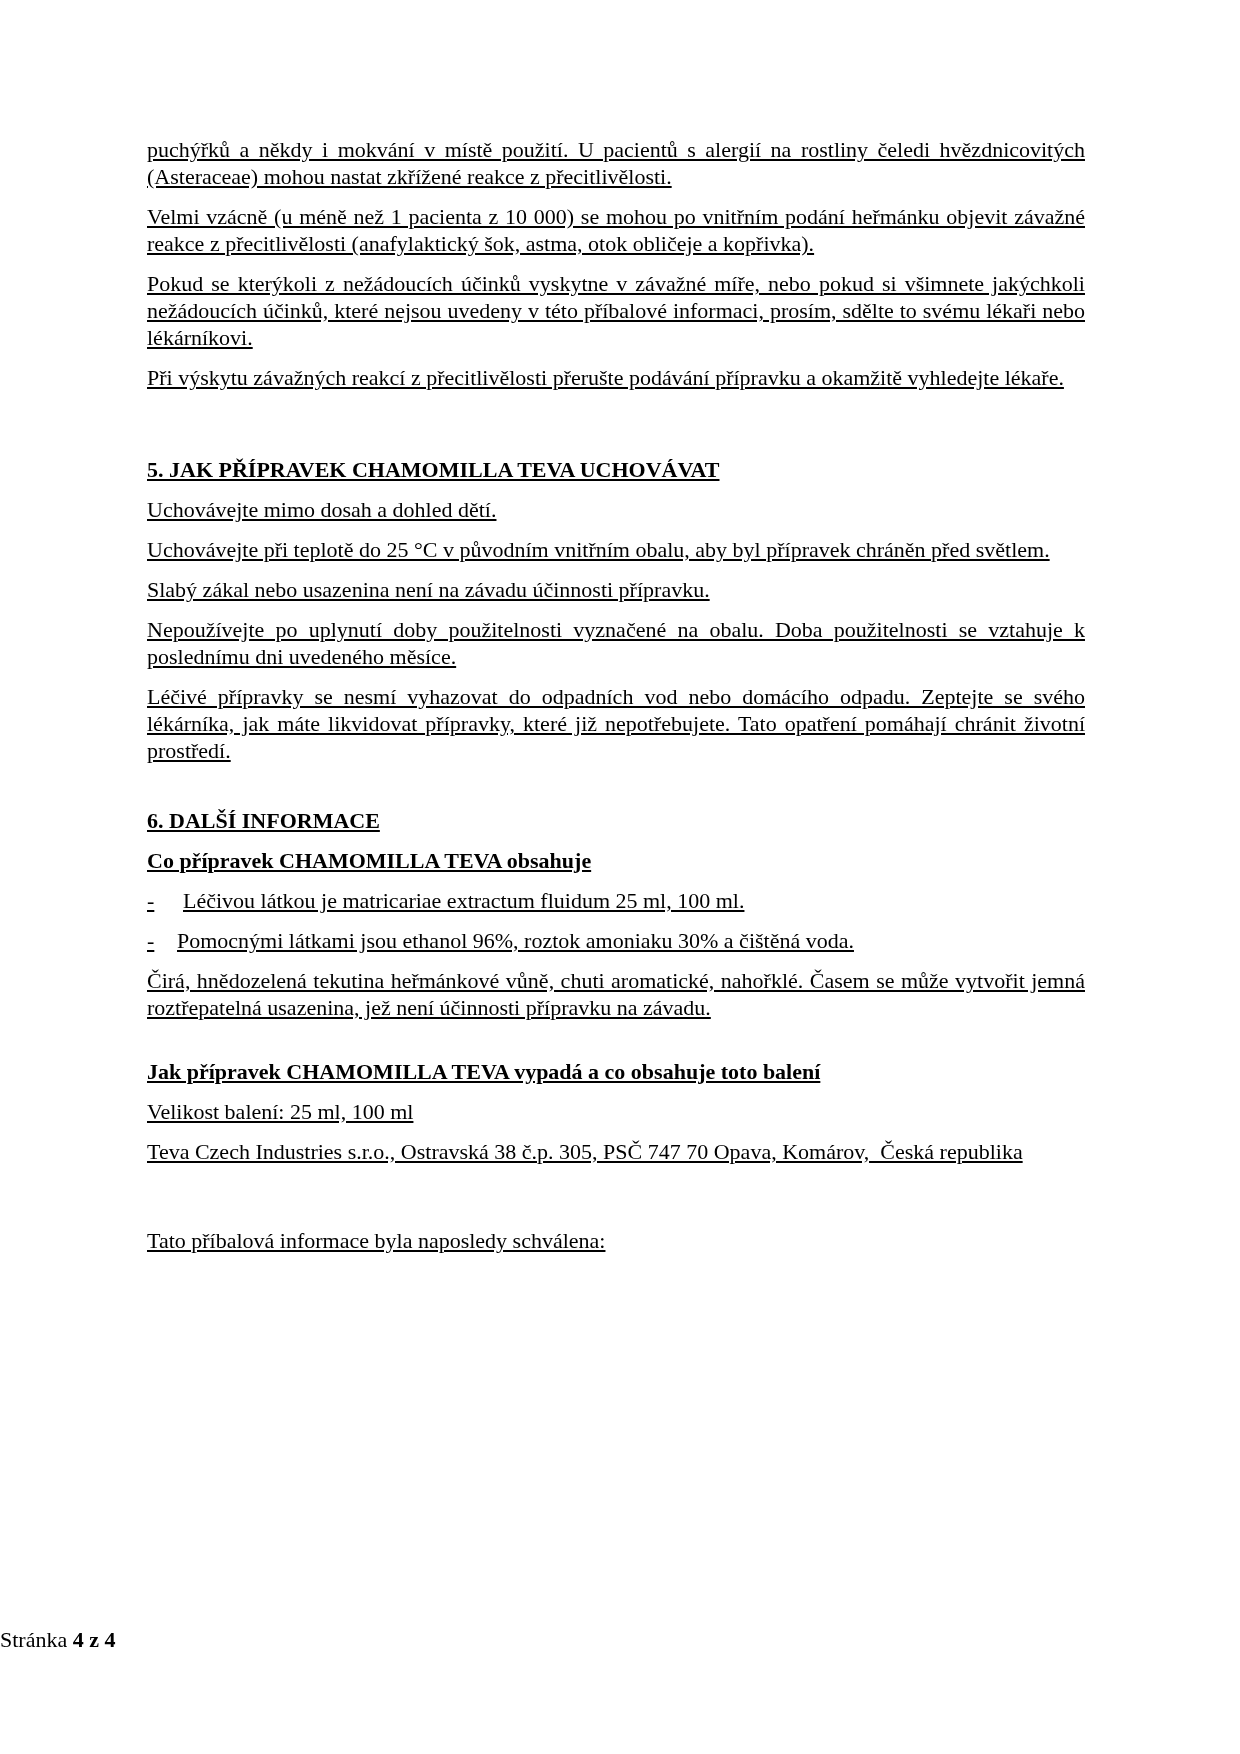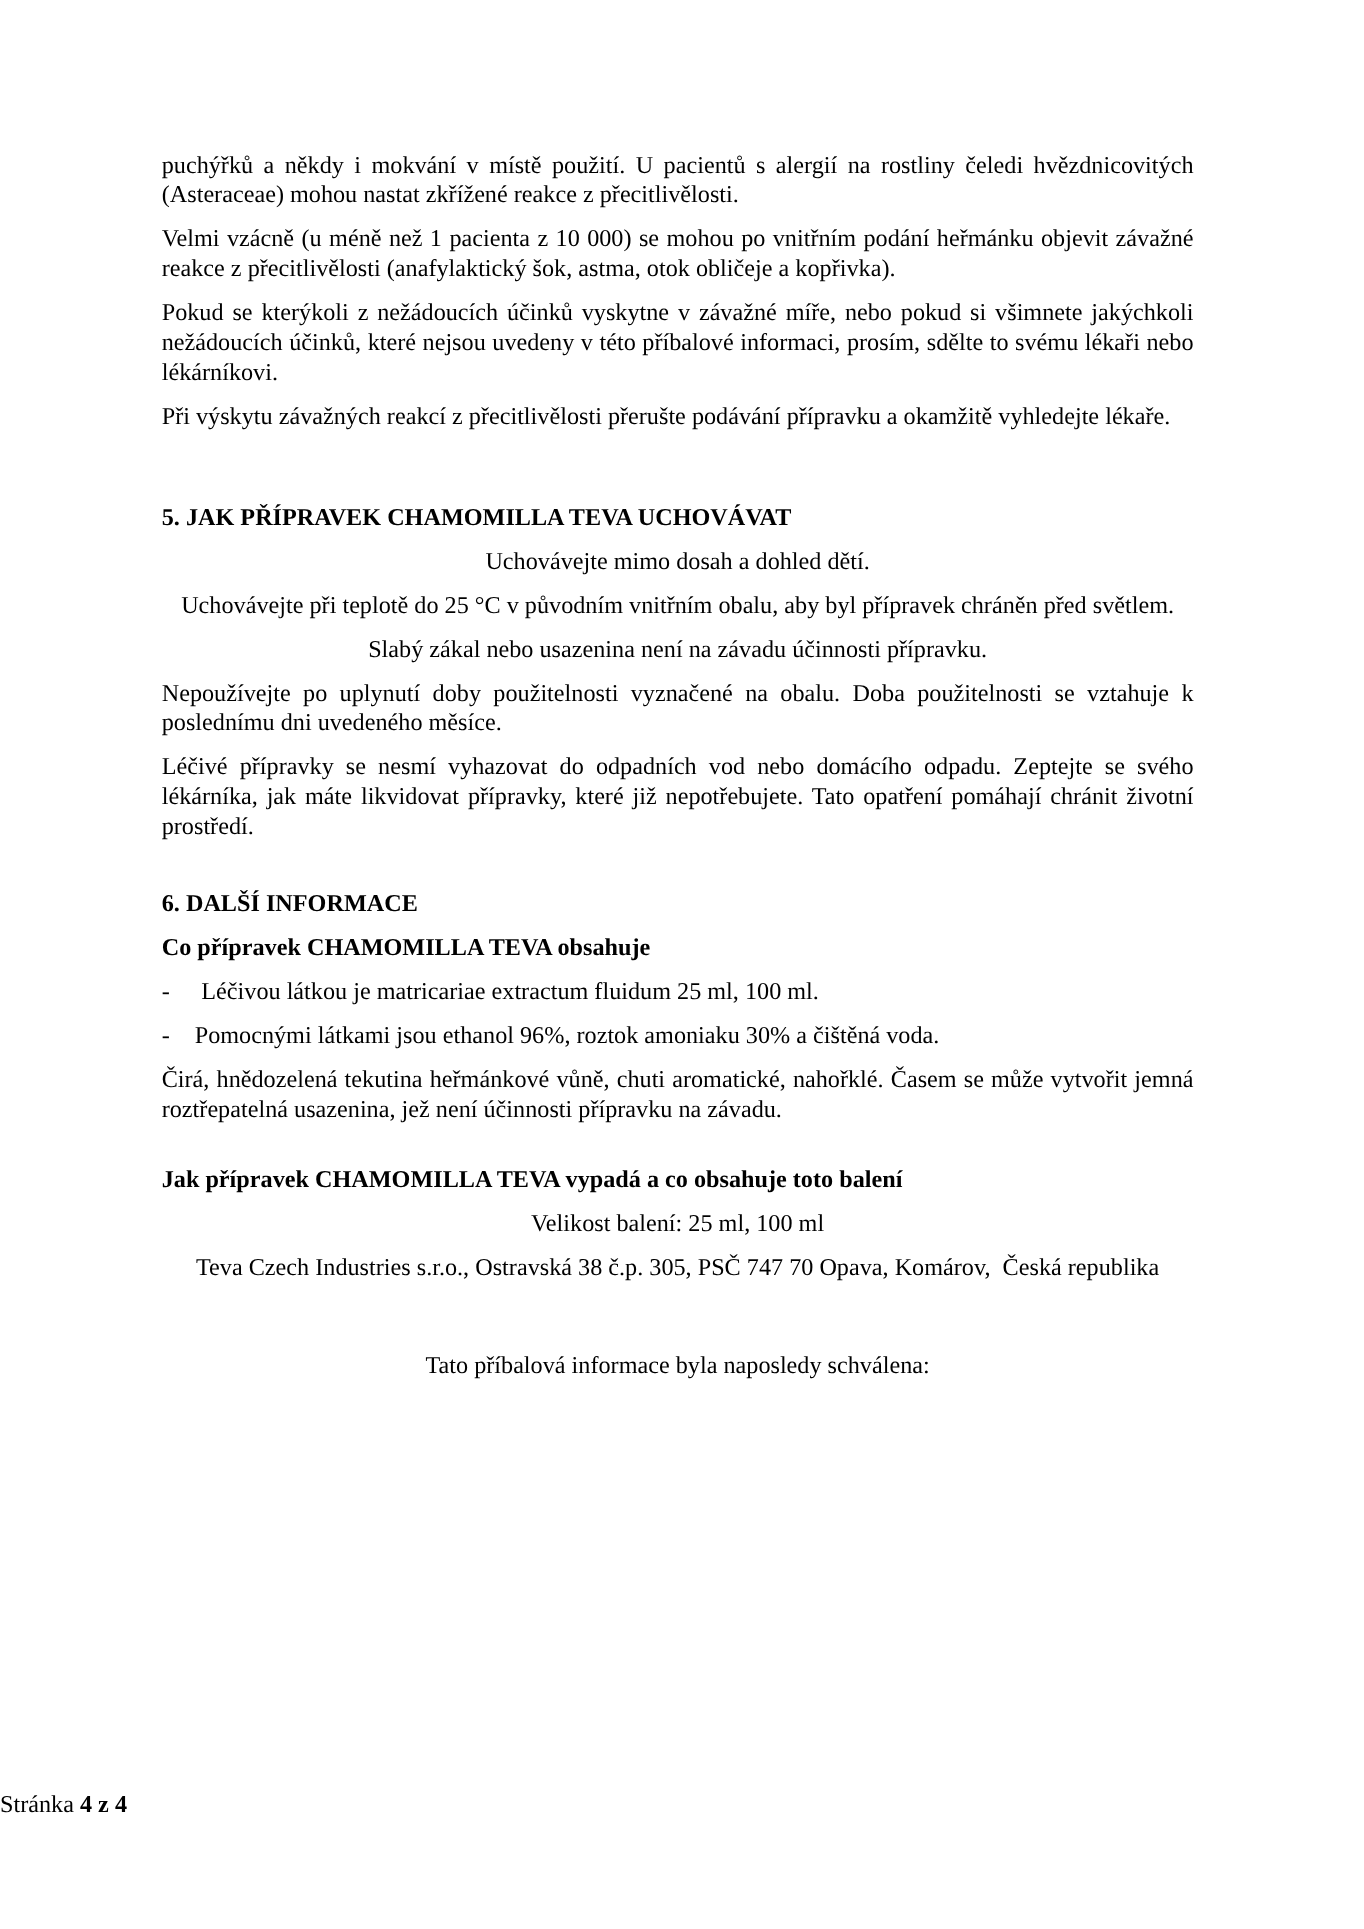--- a/index.html
+++ b/index.html
@@ -13,23 +13,23 @@
     height: 1754px;
     background: #ffffff;
     color: #000000;
     font-family: "Liberation Serif", "DejaVu Serif", serif;
     font-size: 22px;
     line-height: 27px;
     box-sizing: border-box;
     padding: 136px 143px 0 147px;
     overflow: hidden;
   }
-  .blk { margin: 0 12px 13px 0; }
+  .blk { margin: 0 12px 13px 0; text-decoration: underline; }
   .p   { text-align: justify; }
-  .left { text-align: center; }
+  .left { text-align: left; }
   .h   { font-weight: bold; }
   .sh  { font-weight: bold; }
 
   .mt65 { margin-top: 65px; }
   .mt43 { margin-top: 43px; }
   .mt37 { margin-top: 37px; }
   .mt34 { margin-top: 34px; }
   .mt12 { margin-top: 12px; }
   .mt10 { margin-top: 10px; }
   .mt8  { margin-top: 8px; }

